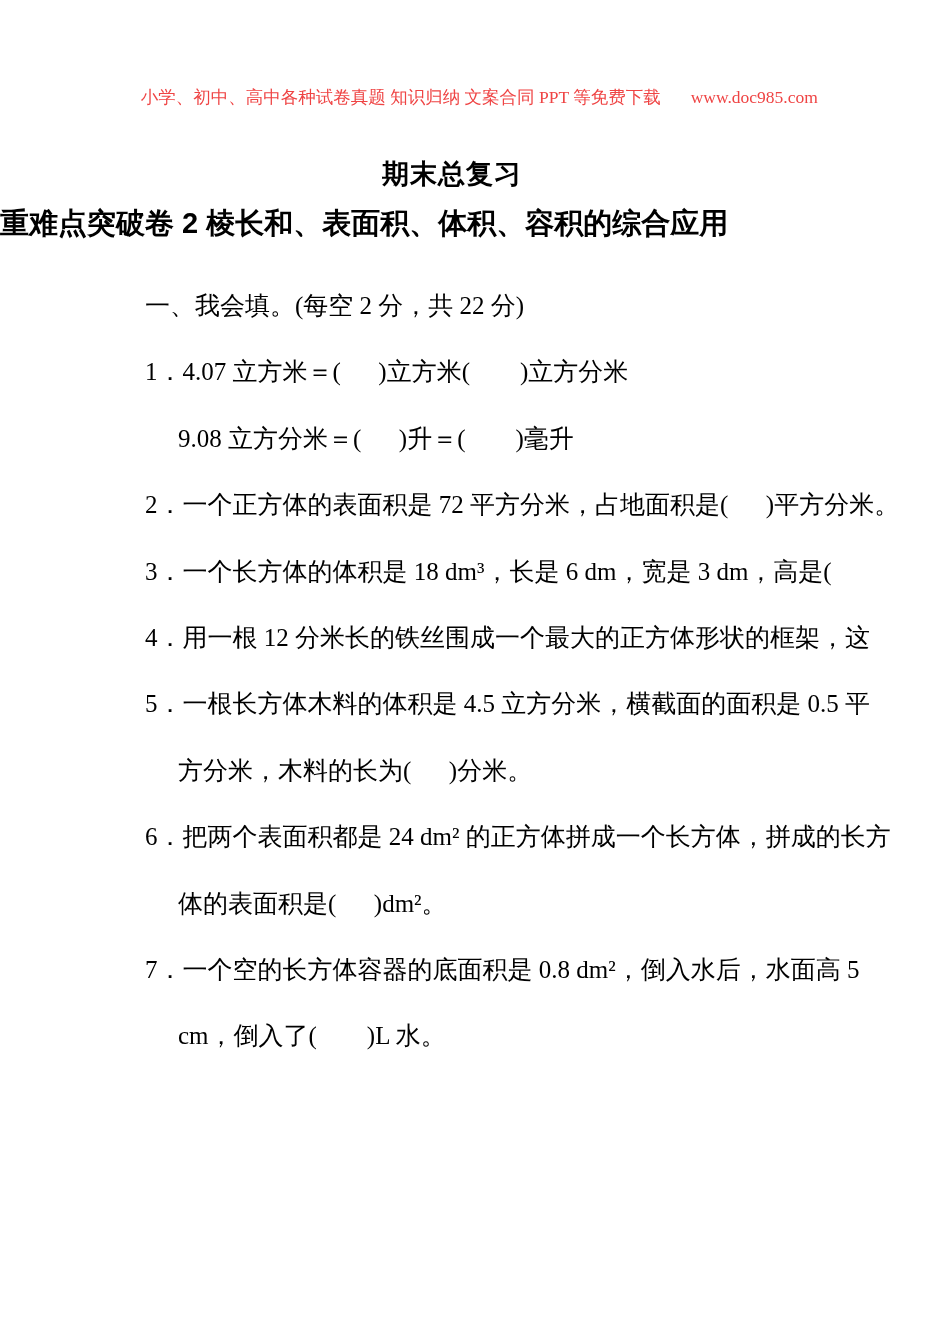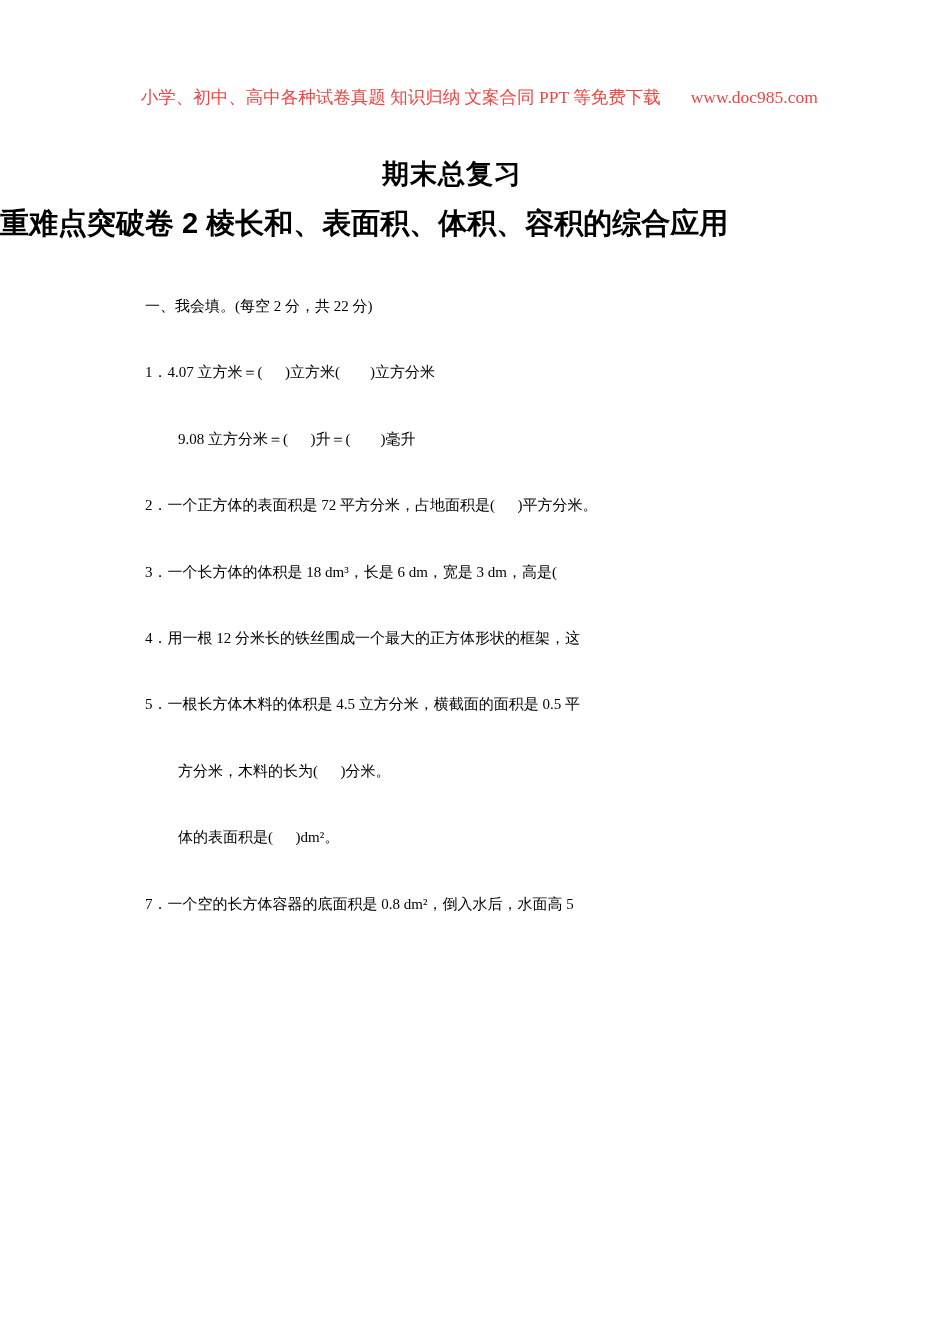--- a/index.html
+++ b/index.html
@@ -48,21 +48,21 @@
     text-align: left;
     font-family: "Liberation Sans", sans-serif;
     font-weight: bold;
     font-size: 29px;
   }
   .content {
     position: absolute;
     top: 273px;
     left: 145px;
     width: 690px;
-    font-size: 15px;
+    font-size: 25px;
   }
   .line {
     height: 66.4px;
     line-height: 66.4px;
     white-space: pre;
   }
   .cont {
     padding-left: 33px;
   }
 </style>
@@ -85,16 +85,18 @@
 
   <div class="line">2．一个正方体的表面积是 72 平方分米，占地面积是(      )平方分米。</div>
 
   <div class="line">3．一个长方体的体积是 18 dm³，长是 6 dm，宽是 3 dm，高是(</div>
 
   <div class="line">4．用一根 12 分米长的铁丝围成一个最大的正方体形状的框架，这</div>
 
   <div class="line">5．一根长方体木料的体积是 4.5 立方分米，横截面的面积是 0.5 平</div>
   <div class="line cont">方分米，木料的长为(      )分米。</div>
 
+  <div class="line">6．把两个表面积都是 24 dm² 的正方体拼成一个长方体，拼成的长方</div>
   <div class="line cont">体的表面积是(      )dm²。</div>
 
   <div class="line">7．一个空的长方体容器的底面积是 0.8 dm²，倒入水后，水面高 5</div>
+  <div class="line cont">cm，倒入了(        )L 水。</div>
 </div>
 
 </body></html>

